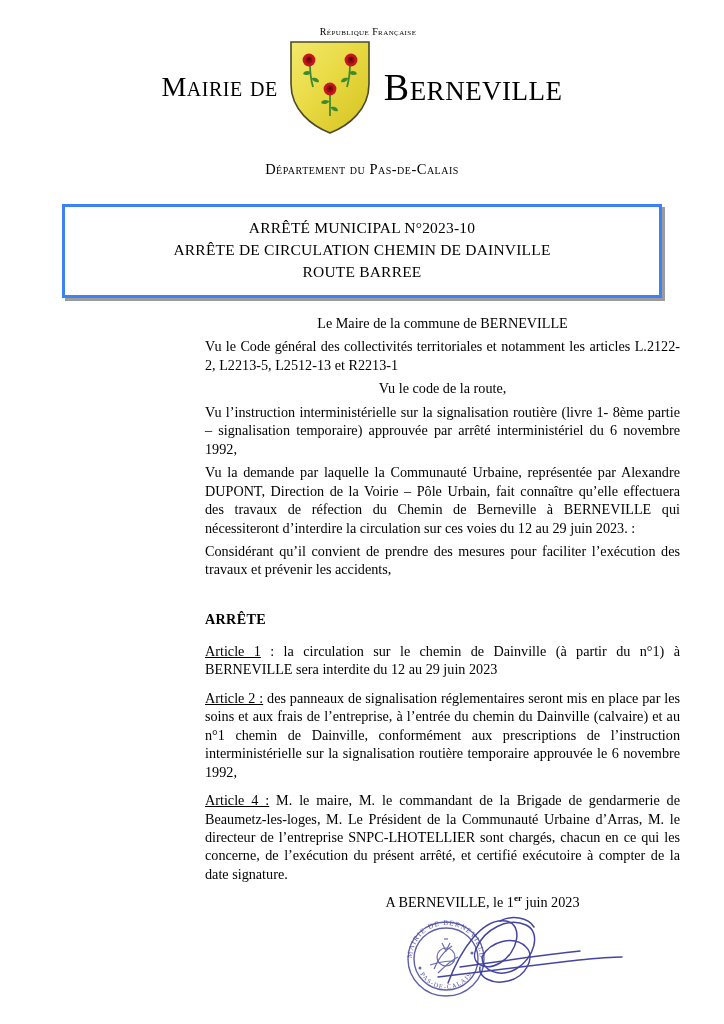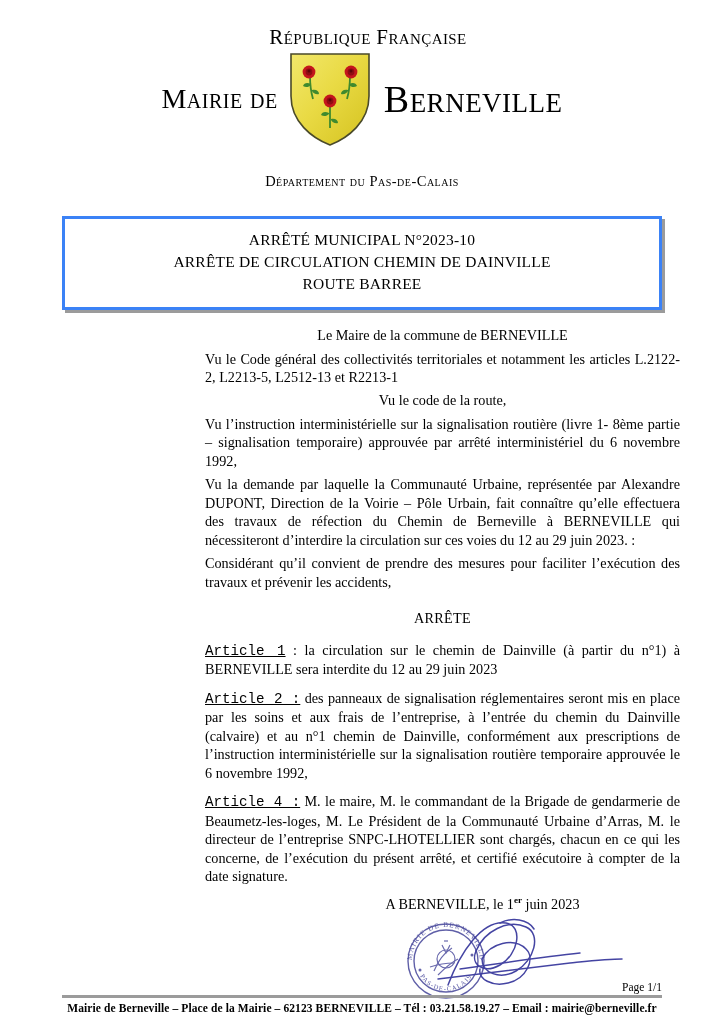--- a/index.html
+++ b/index.html
@@ -23,21 +23,21 @@
     position: relative;
     box-sizing: border-box;
   }
 
   
   .letterhead {
     padding-top: 26px;
     text-align: center;
   }
   .republique {
-    font-size: 21px;
+    font-size: 10px;
     font-variant: small-caps;
     letter-spacing: 0.4px;
     line-height: 1.1;
     padding-left: 12px;
   }
   .mairie-row {
     margin-top: 4px;
     display: flex;
     align-items: center;
     justify-content: center;
@@ -114,29 +114,28 @@
     margin: 0 0 7px 0;
     hyphens: none;
   }
   .para.tight {
     margin-bottom: 5px;
   }
   .para.left {
     text-align: center;
   }
   .arrete-heading {
-    text-align: center;
-    font-weight: normal;
+    text-align: left;
+    font-weight: bold;
     font-size: 14.2px;
-    margin: 19px 0 14px 0;
+    margin: 32px 0 14px 0;
     letter-spacing: 0.3px;
   }
   .art-label {
     text-decoration: underline;
-    font-family: Liberation Mono, monospace;
   }
   .article {
     margin-bottom: 10px;
   }
 
   
   .sig-area {
     margin-top: 6px;
     margin-left: 205px;
     width: 475px;
@@ -329,19 +328,14 @@
           <path d="M52 46 C60 30 84 24 96 36 C106 46 96 66 78 70 C62 74 48 66 50 56"></path>
           <path d="M8 66 C40 62 90 56 140 50 C160 48 178 46 192 46"></path>
           <path d="M30 56 C60 52 110 44 150 40"></path>
           <path d="M70 10 C82 4 98 6 104 16"></path>
         </g>
       </svg>
     </div>
 
   </div>
 
-  <div class="footer">
-    <div class="page-num">Page 1/1</div>
-    <div class="footer-rule"></div>
-    <div class="footer-line">Mairie de Berneville – Place de la Mairie – 62123 BERNEVILLE – Tél : 03.21.58.19.27 – Email : mairie@berneville.fr</div>
-  </div>
 
 </div>
 
 </body></html>

